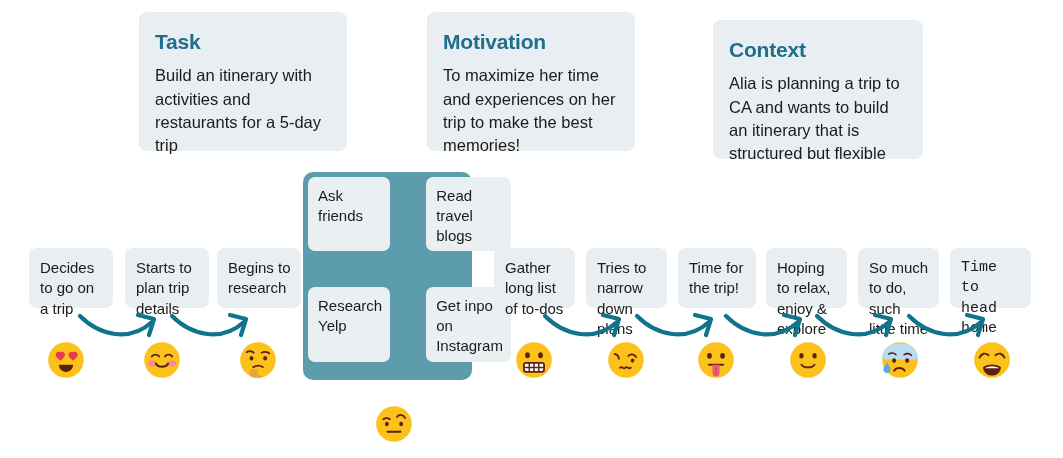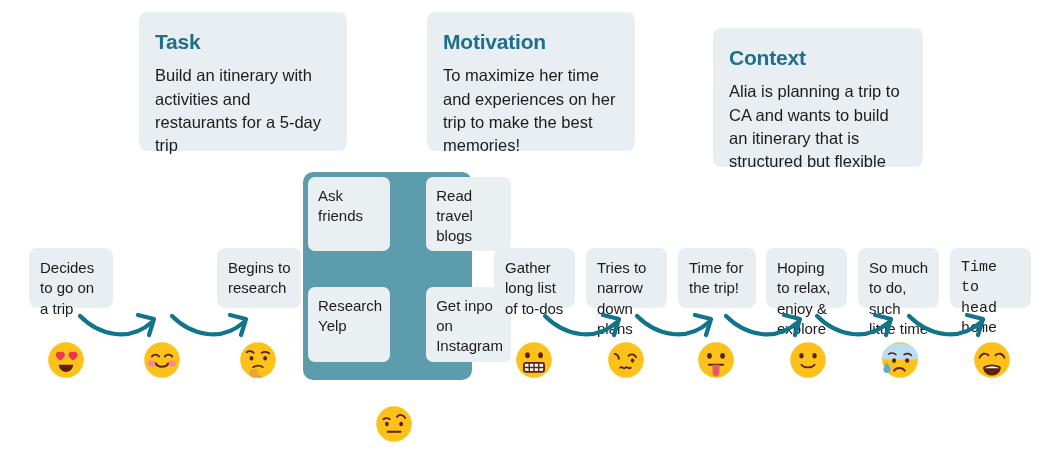--- a/index.html
+++ b/index.html
@@ -81,27 +81,30 @@
   <div class="info-card" style="left:139px; top:12px; width:208px; height:139px;">
     <div class="info-title">Task</div>
     <div class="info-body">Build an itinerary with activities and restaurants for a 5-day trip</div>
   </div>
 
   <div class="info-card" style="left:427px; top:12px; width:208px; height:139px;">
     <div class="info-title">Motivation</div>
     <div class="info-body">To maximize her time and experiences on her trip to make the best memories!</div>
   </div>
 
-  <div class="info-card" style="left:713px; top:28px; width:210px; height:139px;">
+  <div class="info-card" style="left:713px; top:20px; width:210px; height:139px;">
     <div class="info-title">Context</div>
     <div class="info-body">Alia is planning a trip to CA and wants to build an itinerary that is structured but flexible</div>
   </div>
 
   <div class="step-box" style="left:29px; top:248px; width:84px; height:60px;">
     <span>Decides to go on a trip</span>
+  </div>
+  <div class="step-box" style="left:125px; top:248px; width:84px; height:60px;">
+    <span>Starts to plan trip details</span>
   </div>
   <div class="step-box" style="left:217px; top:248px; width:84px; height:60px;">
     <span>Begins to research</span>
   </div>
 
   <div class="group-panel" style="left:303px; top:172px; width:169px; height:208px;gap:36px;">
     <div class="group-cell">
       <span>Ask friends</span>
     </div>
     <div class="group-cell">

